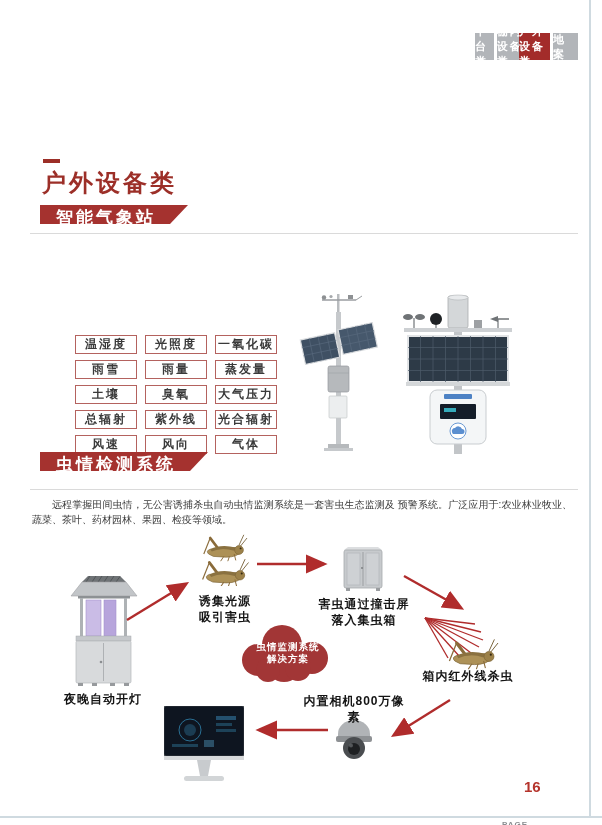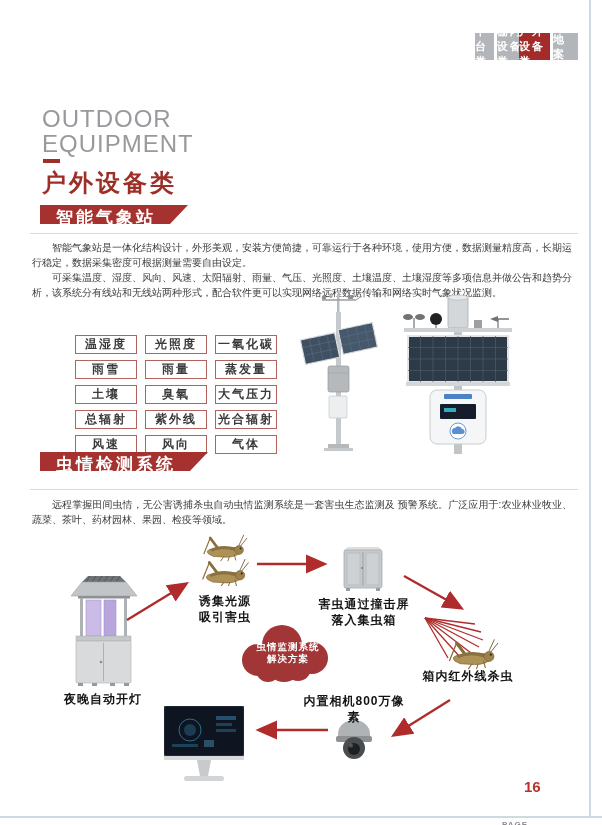--- a/index.html
+++ b/index.html
@@ -72,34 +72,26 @@
   <div class="edge-right"></div>
   <div class="edge-bottom"></div>
 
   <div class="tabs">
     <div class="tab">平台类</div>
     <div class="tab">棚内设备类</div>
     <div class="tab active">户外设备类</div>
     <div class="tab">各地案例</div>
   </div>
 
-  <div class="title-en">
-    <div>OUTDOOR</div>
-    <div>EQUIPMENT</div>
-  </div>
   <div class="title-dash"></div>
   <div class="title-zh">户外设备类</div>
 
   <div class="banner" style="top:205px">智能气象站</div>
   <div class="hr" style="top:233px"></div>
 
-  <div class="para" style="top:240px">
-    <p>智能气象站是一体化结构设计，外形美观，安装方便简捷，可靠运行于各种环境，使用方便，数据测量精度高，长期运行稳定，数据采集密度可根据测量需要自由设定。</p>
-    <p>可采集温度、湿度、风向、风速、太阳辐射、雨量、气压、光照度、土壤温度、土壤湿度等多项信息并做公告和趋势分析，该系统分有线站和无线站两种形式，配合软件更可以实现网络远程数据传输和网络实时气象状况监测。</p>
-  </div>
 
   <div class="sensor-grid">
     <div class="sensor">温湿度</div>
     <div class="sensor">光照度</div>
     <div class="sensor">一氧化碳</div>
     <div class="sensor">雨雪</div>
     <div class="sensor">雨量</div>
     <div class="sensor">蒸发量</div>
     <div class="sensor">土壤</div>
     <div class="sensor">臭氧</div>

